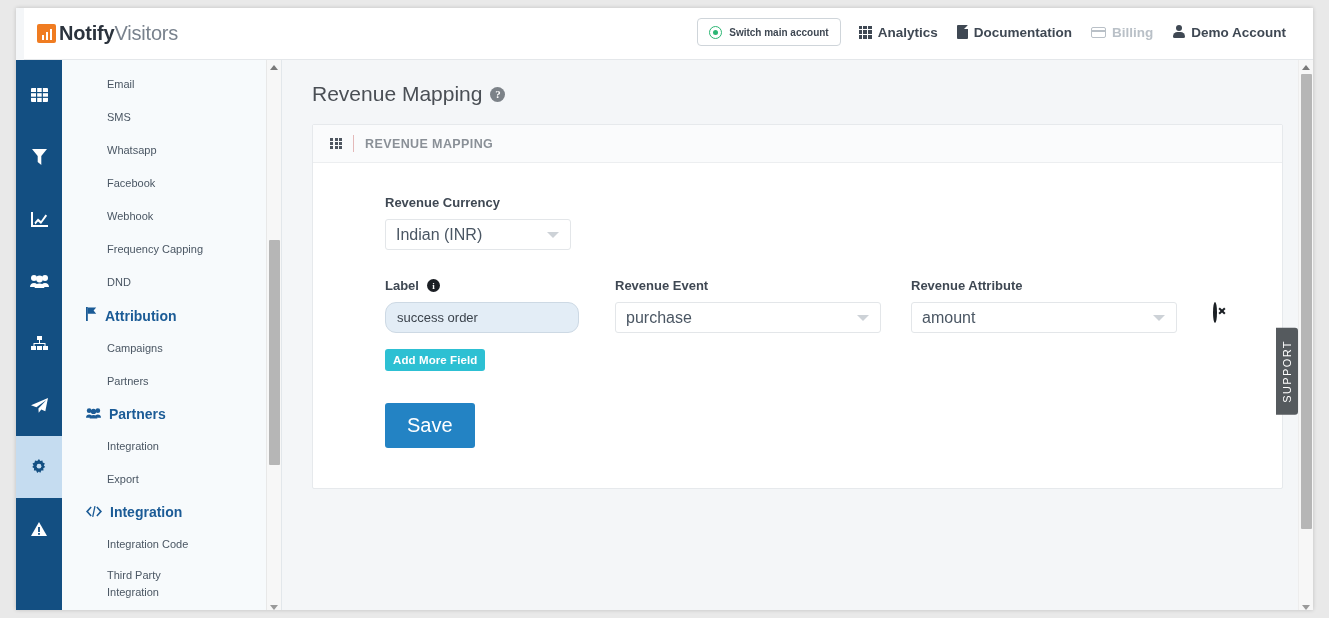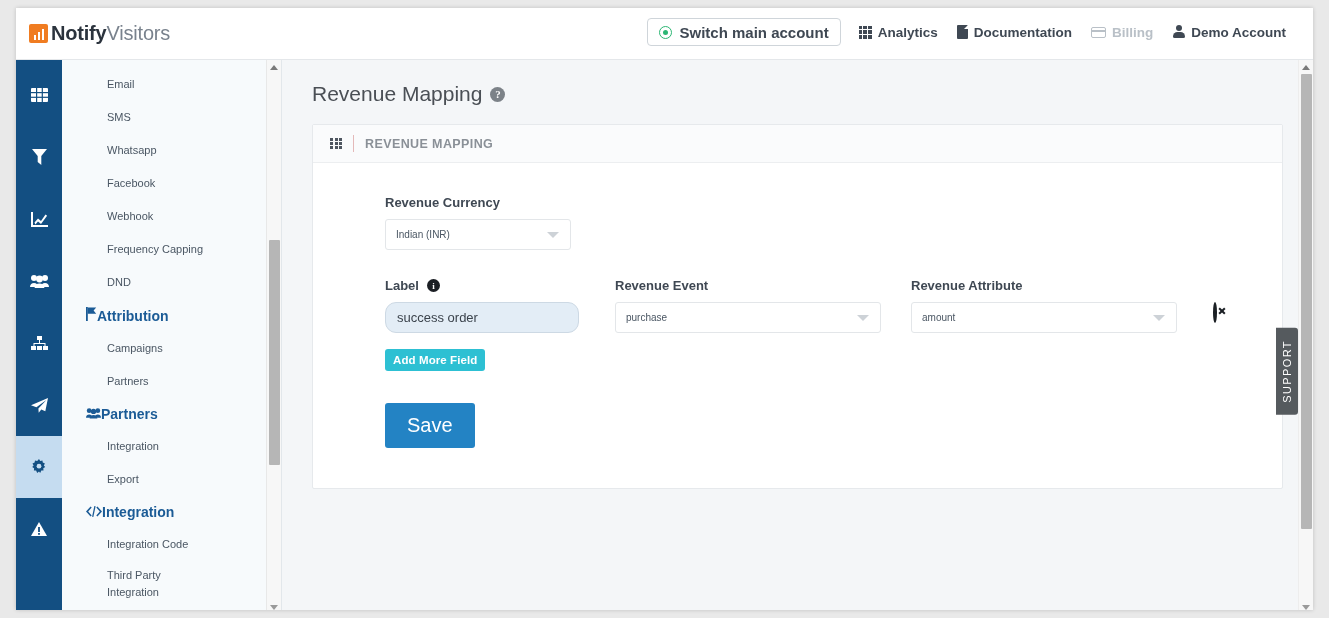--- a/index.html
+++ b/index.html
@@ -17,41 +17,42 @@
     box-shadow:0 0 4px rgba(0,0,0,.18);
     overflow:hidden;
   }
 
   
   .topbar {
     height:52px; background:#ffffff;
     display:flex; 
     border-bottom:1px solid #e4e7ea;
     position:relative;
+    margin-left:8px;
   }
   .logo { display:flex; align-items:center; margin-left:13px; }
   .logo-mark {
     width:19px; height:19px; background:#f07c21; border-radius:2px;
     display:flex; align-items:flex-end; justify-content:center;
     padding-bottom:3px; margin-right:3px;
   }
   .logo-mark i { display:block; width:2px; background:#fff; margin:0 1px; }
   .logo-mark i:nth-child(1){height:5px;}
   .logo-mark i:nth-child(2){height:8px;}
   .logo-mark i:nth-child(3){height:11px;}
   .logo-text { font-size:20px; color:#3c4550; letter-spacing:-.2px; }
   .logo-text b { font-weight:bold; color:#2b333d; }
   .logo-text span { color:#79828d; }
 
   .topnav { position:absolute; right:8px; top:0; height:48px; display:flex; align-items:center; }
   .switch-btn {
     display:flex; align-items:center; gap:7px;
     border:1px solid #cfd5da; border-radius:4px;
     height:28px; padding:0 11px; background:#fff;
-    font-size:15px; color:#3f4853; font-weight:bold;
+    font-size:10px; color:#3f4853; font-weight:bold;
     margin-right:18px;
   }
   .dot-ring {
     width:13px; height:13px; border-radius:50%;
     border:1.5px solid #2bb673; display:flex; align-items:center; justify-content:center;
   }
   .dot-ring i { width:5px; height:5px; border-radius:50%; background:#2bb673; display:block; }
 
   .topitem { display:flex; align-items:center; gap:6px; font-size:13.5px; color:#3f4853; font-weight:bold; margin-right:19px; }
   .topitem.muted { color:#b9c0c7; }
@@ -74,21 +75,21 @@
   .rail-item.active { background:#c5dcf0; color:#134f82; }
   .rail-item svg { display:block; }
 
   .sidebar {
     width:220px; flex:none; background:#f7fafc;
     border-right:1px solid #e2e7eb; position:relative;
     overflow:hidden;
   }
   .side-inner { padding-top:8px; }
   .side-head {
-    display:flex; align-items:center; 
+    display:flex; align-items:center; gap:8px;
     padding:8px 10px 8px 24px; font-size:14px; font-weight:bold; color:#1b5b96;
   }
   .side-item {
     padding:8px 10px 8px 45px; font-size:11px; color:#4a5663;
     line-height:17px;
   }
   .side-item.twoline { padding-top:6px; padding-bottom:2px; }
 
   .sb-track { position:absolute; right:0; top:0; width:15px; height:100%; background:#f7f7f7; border-left:1px solid #e8e8e8; }
   .sb-arrow { height:14px; display:flex; align-items:center; justify-content:center; }
@@ -119,21 +120,21 @@
 
   .card-body { padding:32px 0 40px 72px; }
   .fld-label { font-size:13px; font-weight:bold; color:#3f4853; margin-bottom:9px; display:flex; align-items:center; gap:8px; }
   .info-ic {
     width:13px; height:13px; border-radius:50%; background:#1b1f24; color:#fff;
     font-size:9px; font-weight:bold; display:flex; align-items:center; justify-content:center;
     font-family:"Liberation Serif", serif;
   }
   .sel {
     height:31px; border:1px solid #e3e6e9; border-radius:3px; background:#fff;
-    display:flex; align-items:center; padding:0 10px; font-size:10px; color:#4a5663;
+    display:flex; align-items:center; padding:0 10px; font-size:16px; color:#4a5663;
     position:relative;
   }
   .caret { position:absolute; right:11px; width:0; height:0; border-left:6px solid transparent; border-right:6px solid transparent; border-top:6px solid #cdd2d7; }
   .txt {
     height:31px; border:1px solid #cdd9e4; border-radius:11px; background:#e3edf6;
     display:flex; align-items:center; padding:0 11px; font-size:13px; color:#3b434c;
   }
   .row-fields { display:flex; align-items:flex-start; gap:0; }
   .col-label { width:230px; }
   .col-event { width:296px; }

